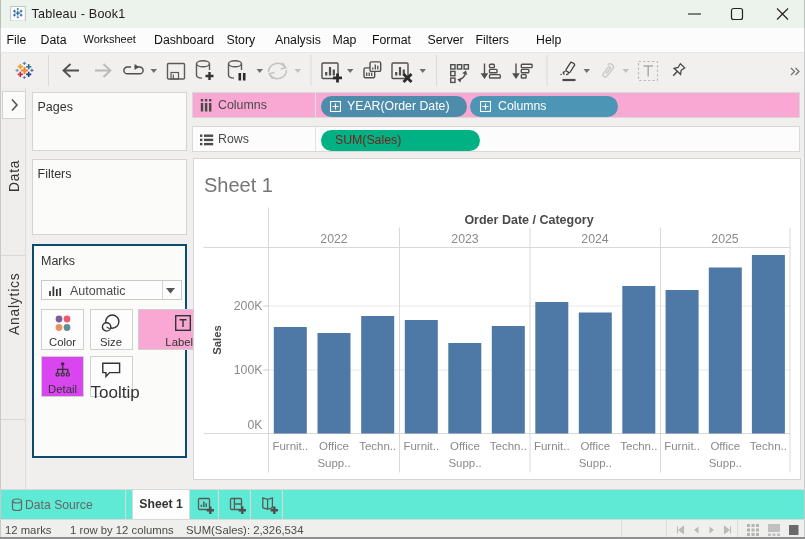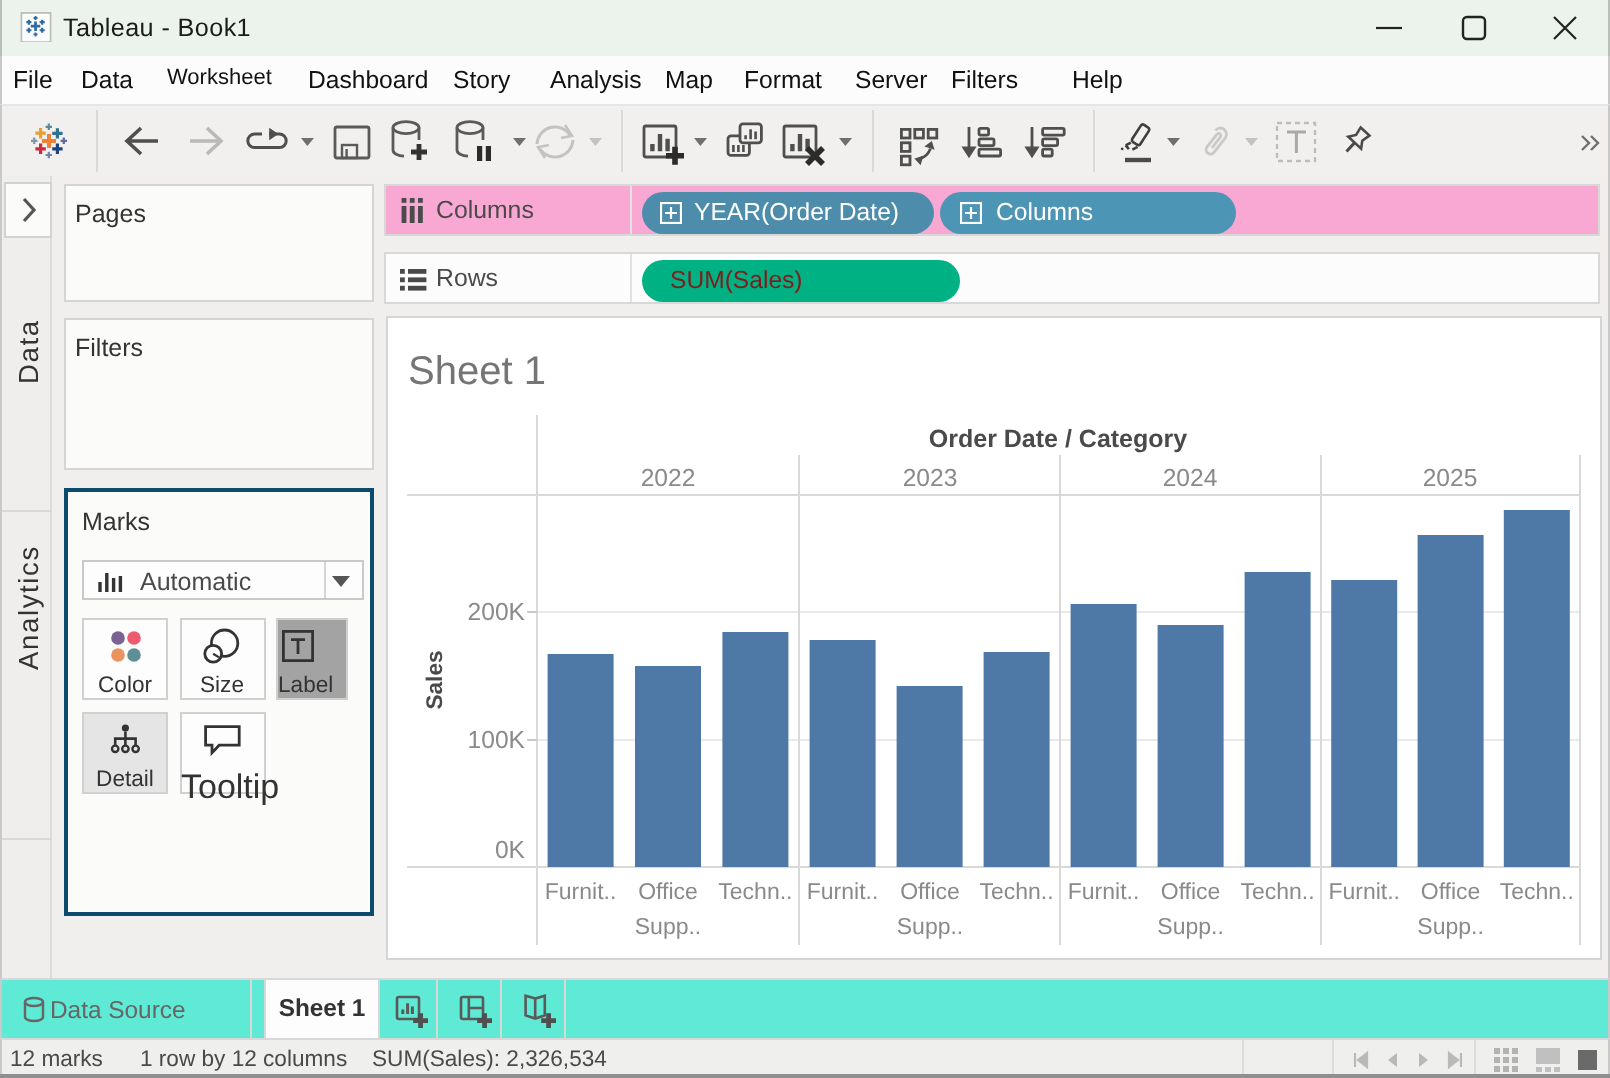--- a/index.html
+++ b/index.html
@@ -249,29 +249,29 @@
       <div style="font-size:11.3px;color:#333;margin-top:-1px;">Color</div>
     </div>
     <div class="abs" style="left:55.5px;top:63px;width:43px;height:41px;background:#fdfdfd;border:1px solid #d0d0d0;text-align:center;">
       <svg style="margin-top:4px;" width="20" height="19" viewBox="0 0 20 19">
         <circle cx="11.3" cy="7.6" r="6.6" fill="none" stroke="#333" stroke-width="1.4"></circle>
         <circle cx="5.6" cy="12.9" r="4.2" fill="#fdfdfd" stroke="#333" stroke-width="1.4"></circle>
         <path d="M5.6 12.9 L 8.5 14.7" stroke="#333" stroke-width="1.1"></path>
       </svg>
       <div style="font-size:11.3px;color:#333;margin-top:-1px;">Size</div>
     </div>
-    <div class="abs" style="left:104px;top:63px;width:36px;height:41px;background:#a3a3a3;border:1px solid #d0d0d0;text-align:left;">
+    <div class="abs" style="left:104px;top:63px;width:56px;height:41px;background:#f9a8d4;border:1px solid #d0d0d0;text-align:right;">
       <svg style="margin-top:4px;" width="20" height="19" viewBox="0 0 20 19">
         <rect x="2.7" y="1.7" width="14.6" height="14.6" fill="none" stroke="#333" stroke-width="1.4"></rect>
         <path d="M6.5 5.8 H 13.5 M10 5.8 V 13" stroke="#333" stroke-width="1.4"></path>
       </svg>
       <div style="font-size:11.3px;color:#333;margin-top:-1px;">Label</div>
     </div>
 
-    <div class="abs" style="left:7px;top:110px;width:43px;height:41px;background:#e5e5e5;border:1px solid #d0d0d0;text-align:center;">
+    <div class="abs" style="left:7px;top:110px;width:43px;height:41px;background:#d946ef;border:1px solid #d0d0d0;text-align:center;">
       <svg style="margin-top:4px;" width="20" height="19" viewBox="0 0 20 19">
         <circle cx="9.7" cy="3" r="1.8" fill="#333"></circle>
         <path d="M9.7 4.8 V 8.3 M4.6 11.5 V 8.3 H 14.8 V 11.5 M9.7 8.3 V 11.5" stroke="#333" stroke-width="1.3" fill="none"></path>
         <circle cx="4.6" cy="13.4" r="1.6" fill="none" stroke="#333" stroke-width="1.2"></circle>
         <circle cx="9.7" cy="13.4" r="1.6" fill="none" stroke="#333" stroke-width="1.2"></circle>
         <circle cx="14.8" cy="13.4" r="1.6" fill="none" stroke="#333" stroke-width="1.2"></circle>
       </svg>
       <div style="font-size:11.3px;color:#333;margin-top:-1px;">Detail</div>
     </div>
     <div class="abs" style="left:55.5px;top:110px;width:43px;height:41px;background:#fdfdfd;border:1px solid #d0d0d0;text-align:center;">

